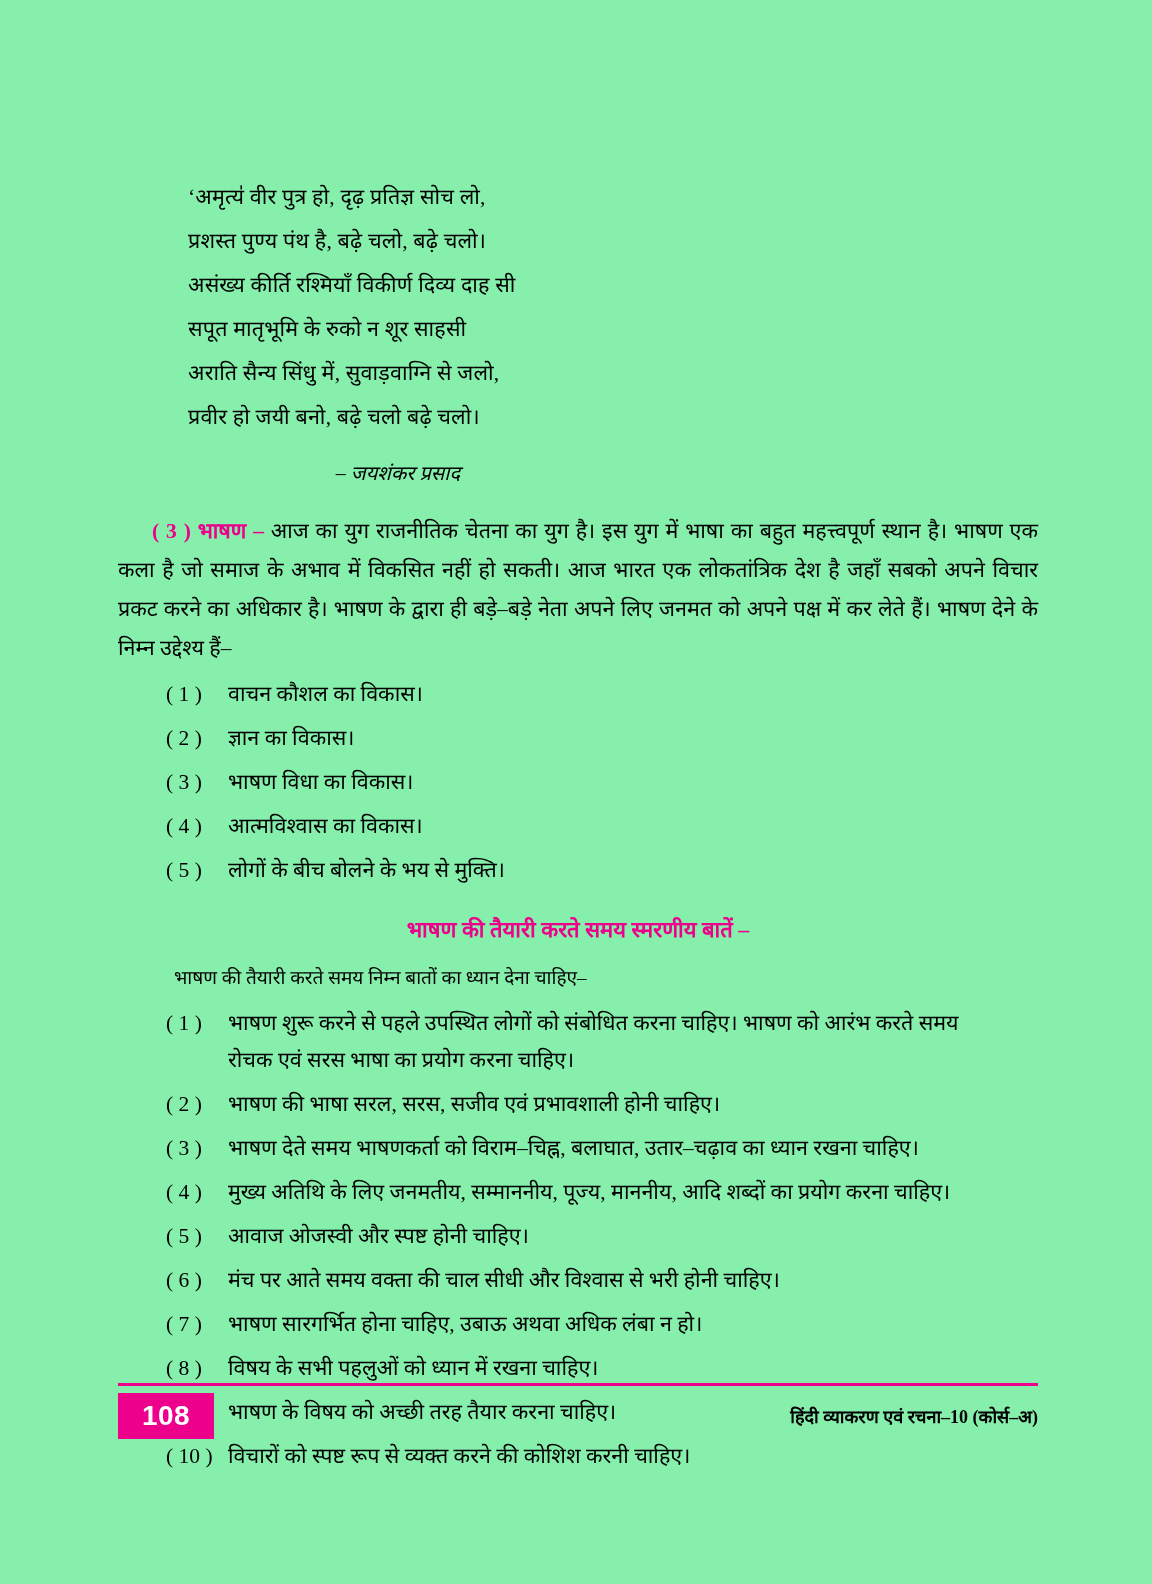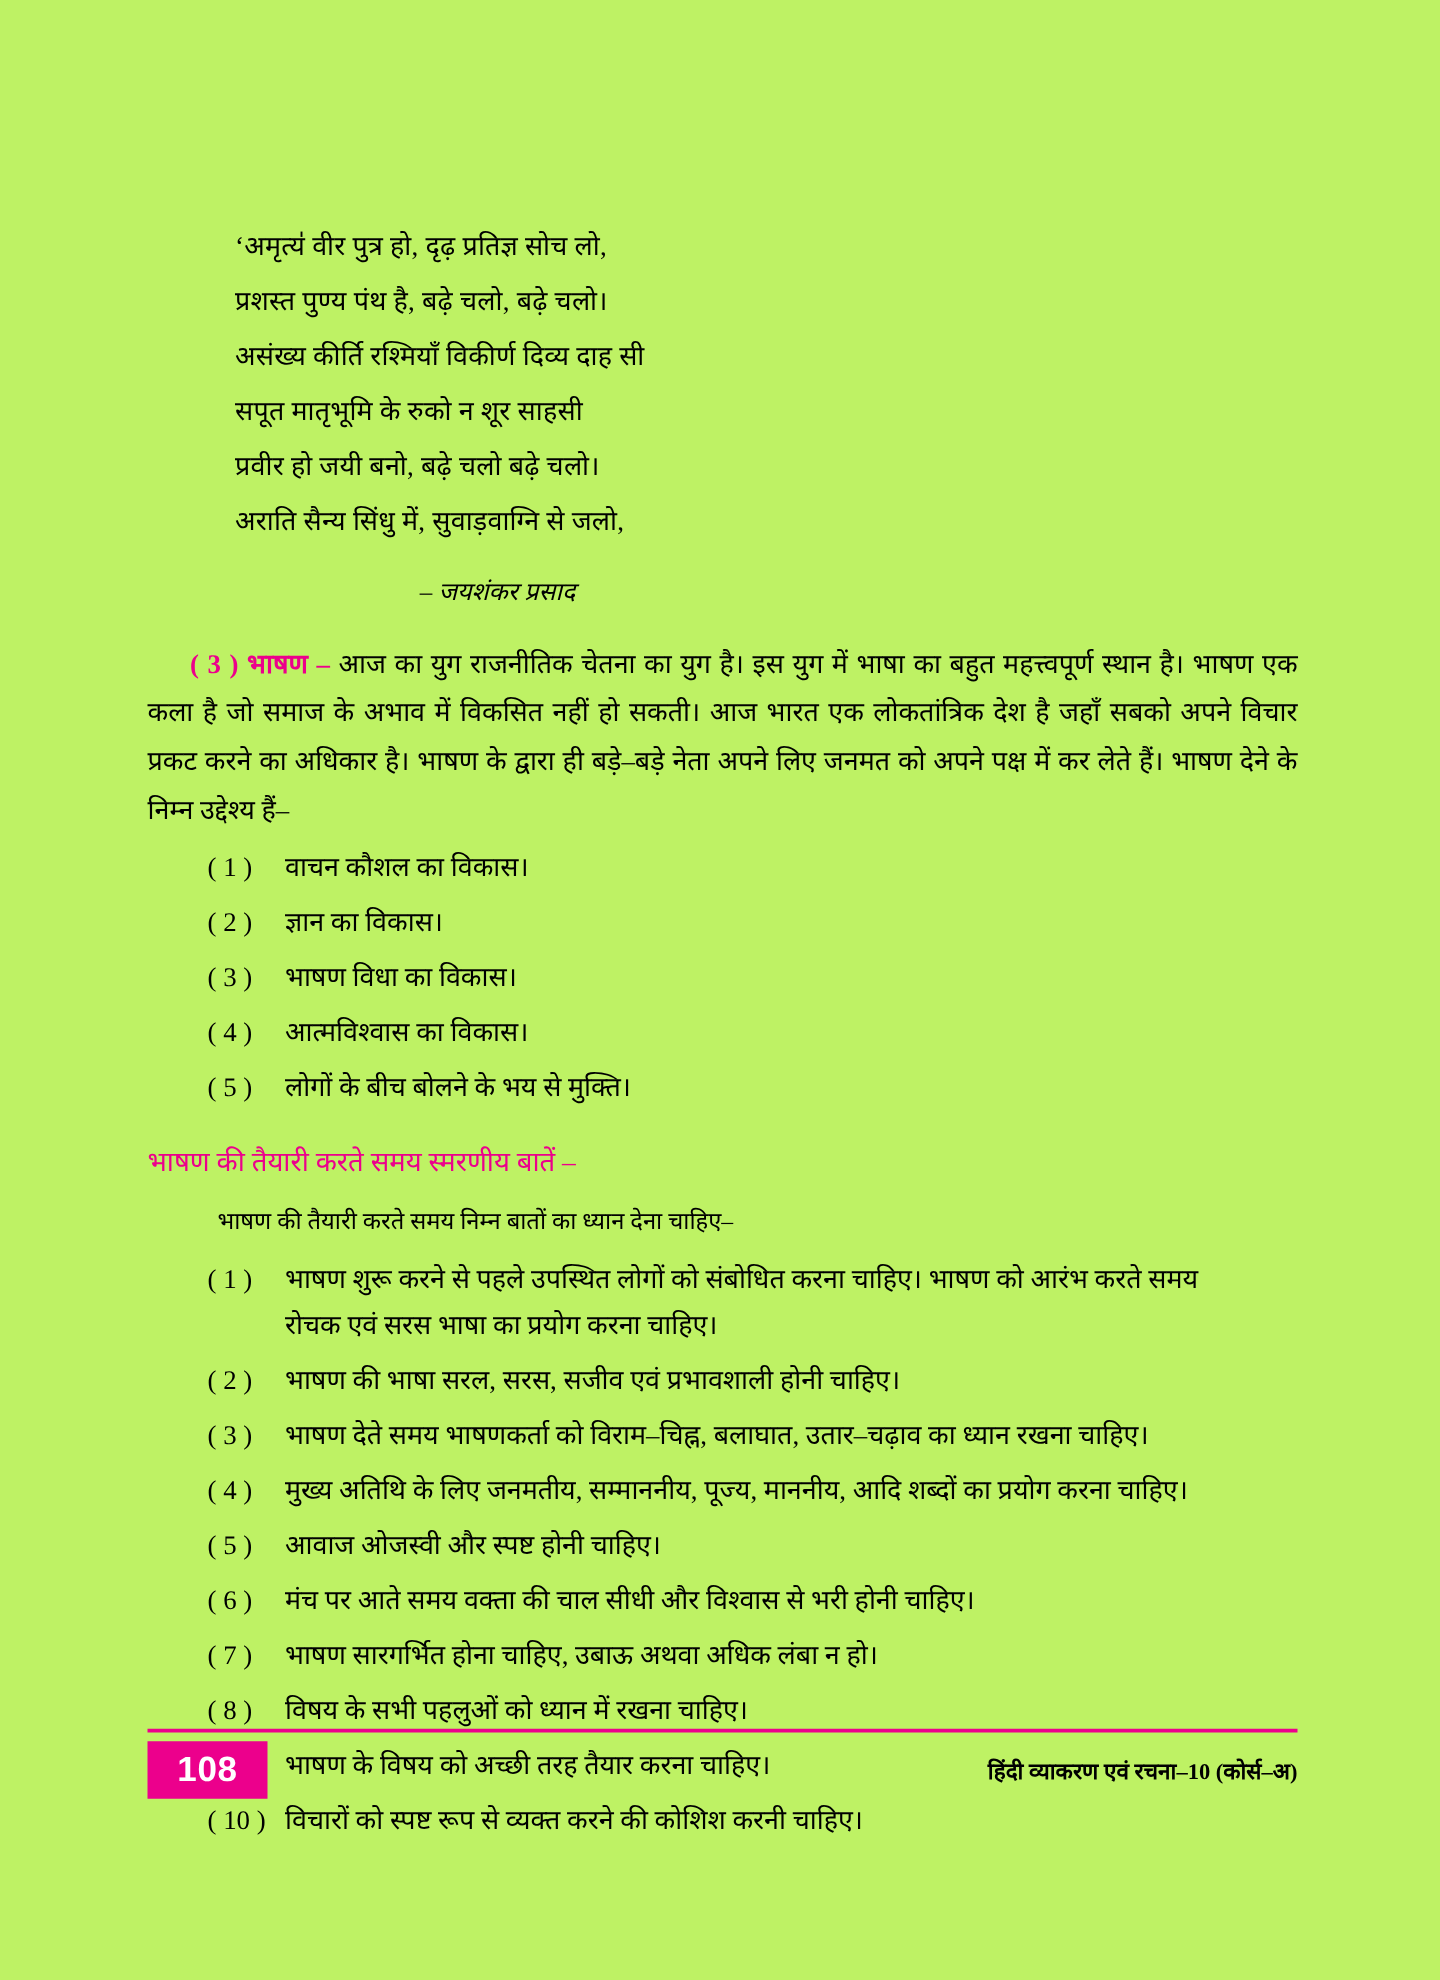--- a/index.html
+++ b/index.html
@@ -9,21 +9,21 @@
   }
   body {
     font-family: "Liberation Serif", serif;
     color: #000000;
   }
   .page {
     position: relative;
     width: 1152px;
     height: 1584px;
     margin: 0 auto;
-    background: #bef264;
+    background: #86efac;
     overflow: hidden;
   }
   .content {
     position: absolute;
     left: 118px;
     top: 175px;
     width: 920px;
   }
   
   .poem {
@@ -53,24 +53,25 @@
   .para .indent {
     display: inline-block;
     width: 34px;
   }
   .pink-head {
     color: #ec008c;
     font-weight: bold;
   }
   .section-head {
     color: #ec008c;
-    font-weight: normal;
+    font-weight: bold;
     font-size: 22px;
     margin-top: 24px;
     margin-bottom: 16px;
+    text-align: center;
   }
   .lead {
     font-size: 19px;
     line-height: 38px;
     margin-top: 10px;
     margin-left: 56px;
   }
   
   ol.numlist {
     list-style: none;
@@ -144,22 +145,22 @@
 
 <div class="page">
 
   <div class="content">
 
     <div class="poem">
       <div class="poem-line">‘अमृत्य॑ वीर पुत्र हो, दृढ़ प्रतिज्ञ सोच लो,</div>
       <div class="poem-line">प्रशस्त पुण्य पंथ है, बढ़े चलो, बढ़े चलो।</div>
       <div class="poem-line">असंख्य कीर्ति रश्मियाँ विकीर्ण दिव्य दाह सी</div>
       <div class="poem-line">सपूत मातृभूमि के रुको न शूर साहसी</div>
+      <div class="poem-line">अराति सैन्य सिंधु में, सुवाड़वाग्नि से जलो,</div>
       <div class="poem-line">प्रवीर हो जयी बनो, बढ़े चलो बढ़े चलो।</div>
-      <div class="poem-line">अराति सैन्य सिंधु में, सुवाड़वाग्नि से जलो,</div>
     </div>
 
     <div class="poem-attrib">– जयशंकर प्रसाद</div>
 
     <div class="para">
       <span class="indent"></span><span class="pink-head">( 3 ) भाषण –</span>
       <span>आज का युग राजनीतिक चेतना का युग है। इस युग में भाषा का बहुत महत्त्वपूर्ण स्थान है। भाषण एक कला है जो समाज के अभाव में विकसित नहीं हो सकती। आज भारत एक लोकतांत्रिक देश है जहाँ सबको अपने विचार प्रकट करने का अधिकार है। भाषण के द्वारा ही बड़े–बड़े नेता अपने लिए जनमत को अपने पक्ष में कर लेते हैं। भाषण देने के निम्न उद्देश्य हैं–</span>
     </div>
 
     <ol class="numlist list-tight">

